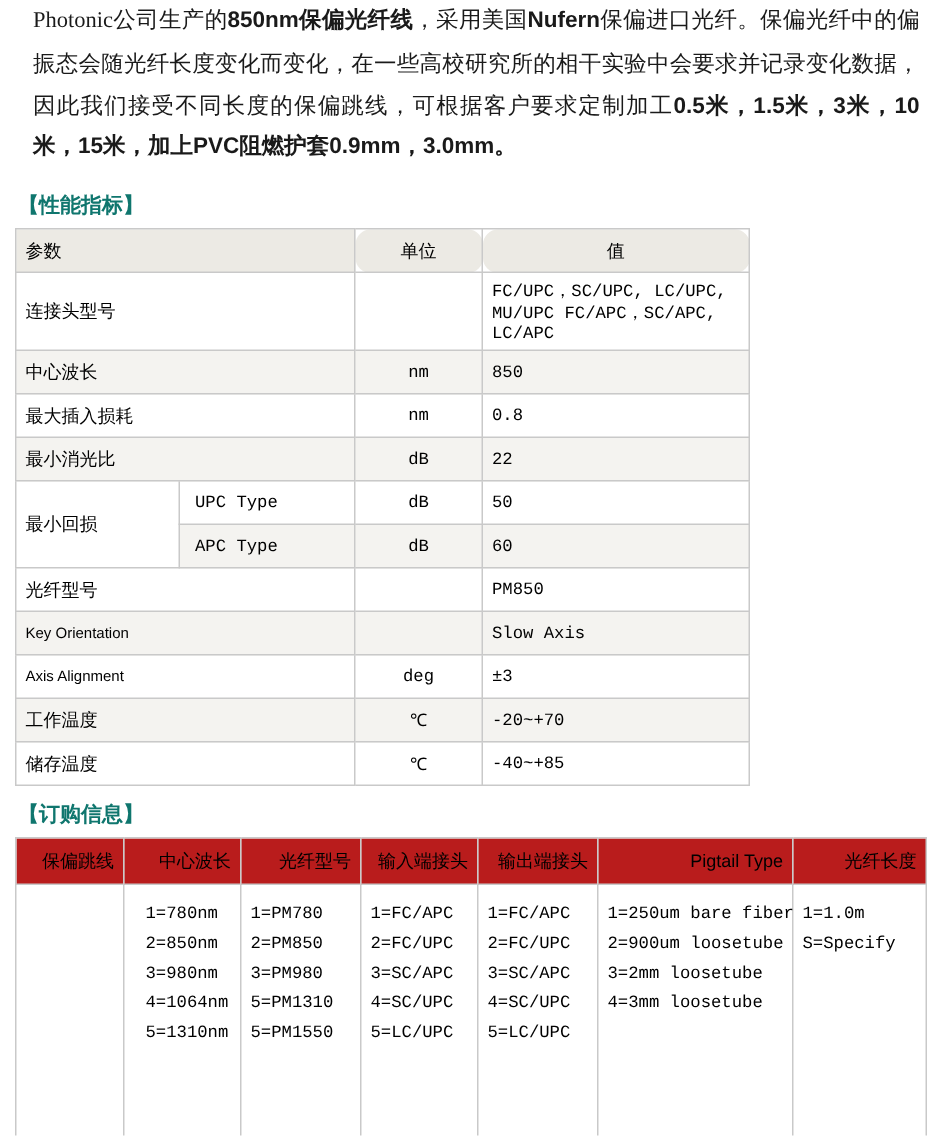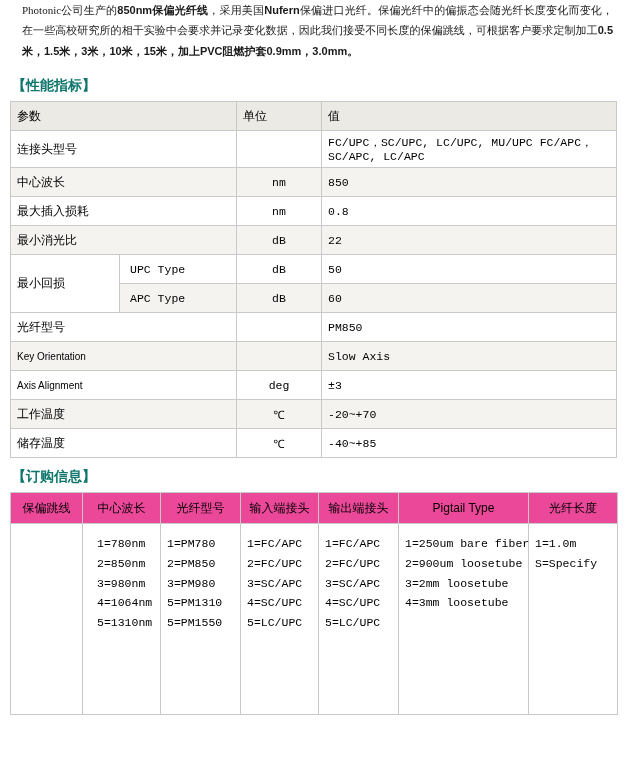--- a/index.html
+++ b/index.html
@@ -25,59 +25,60 @@
   .title {
     text-align: center;
     font-size: 21px;
     font-weight: bold;
     color: #222;
     margin-top: 30px;
     margin-bottom: 16px;
     letter-spacing: 0.5px;
   }
   .intro {
-    font-size: 11px;
+    font-size: 15px;
     line-height: 1.85;
     color: #1a1a1a;
     text-align: justify;
     padding: 0 4px 0 12px;
     margin-bottom: 16px;
   }
   .intro b {
     font-weight: bold;
   }
   .intro .lat {
     font-family: "Liberation Serif", serif;
   }
   .section-head {
     font-size: 14px;
     font-weight: bold;
     color: #0f766e;
     margin: 10px 0 6px 2px;
   }
   table {
     border-collapse: collapse;
-    width: 607px;
+    width: 490px;
     font-size: 12px;
   }
   table td, table th {
     border: 1px solid #c9c9c9;
     padding: 4px 6px;
     vertical-align: middle;
   }
   .spec-table td {
     height: 20px;
   }
   .spec-table .hdr td {
     background: #eceae4;
     font-weight: normal;
     text-align: left;
   }
   .spec-table .hdr td.c {
-    text-align: left;
+    text-align: center;
+    border-radius: 10px;
   }
   .spec-table td.unit {
     text-align: center;
     width: 72px;
     font-family: "Liberation Mono", monospace;
     font-size: 11.5px;
   }
   .spec-table td.val {
     font-family: "Liberation Mono", monospace;
     font-size: 11.5px;
@@ -100,22 +101,22 @@
   }
   .note {
     font-size: 12.5px;
     margin: 12px 0 8px 2px;
     color: #111;
   }
   .order-table {
     table-layout: fixed;
   }
   .order-table thead td {
-    background: #ec4899;
-    text-align: center;
+    background: #b91c1c;
+    text-align: right;
     height: 22px;
   }
   .order-table tbody td {
     vertical-align: top;
     padding-top: 10px;
     padding-bottom: 10px;
     font-family: "Liberation Mono", monospace;
     font-size: 11.5px;
     line-height: 1.72;
     height: 170px;

